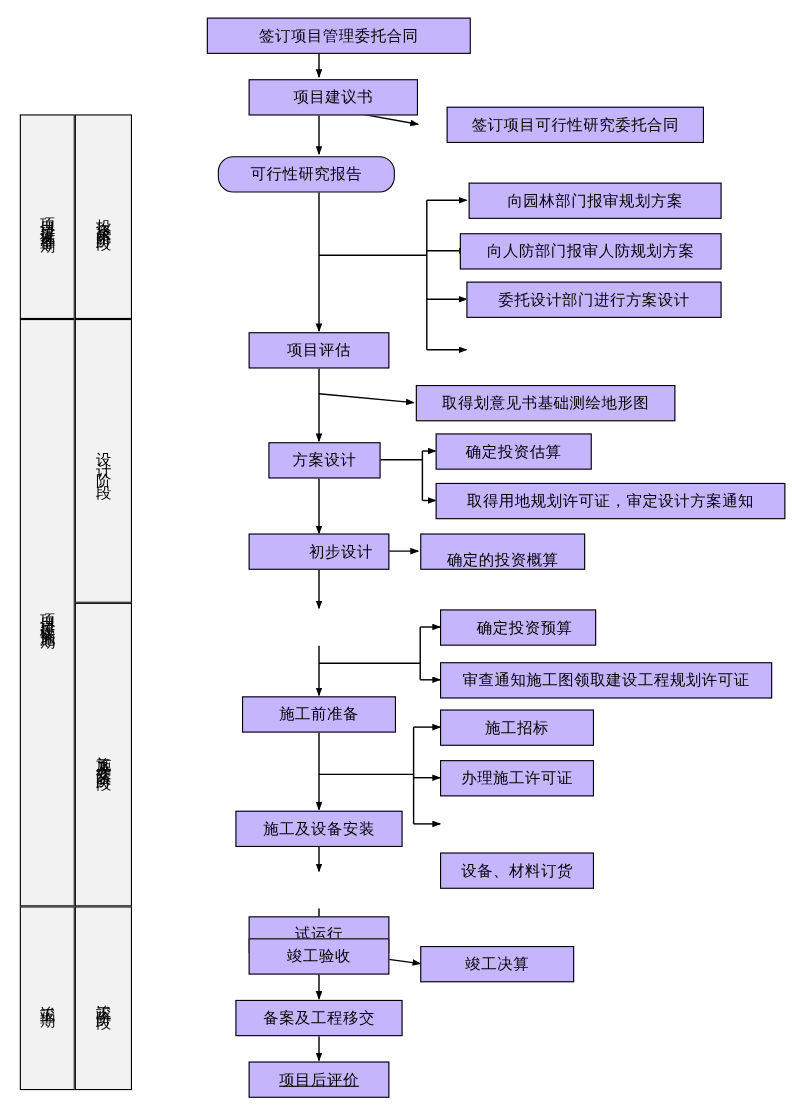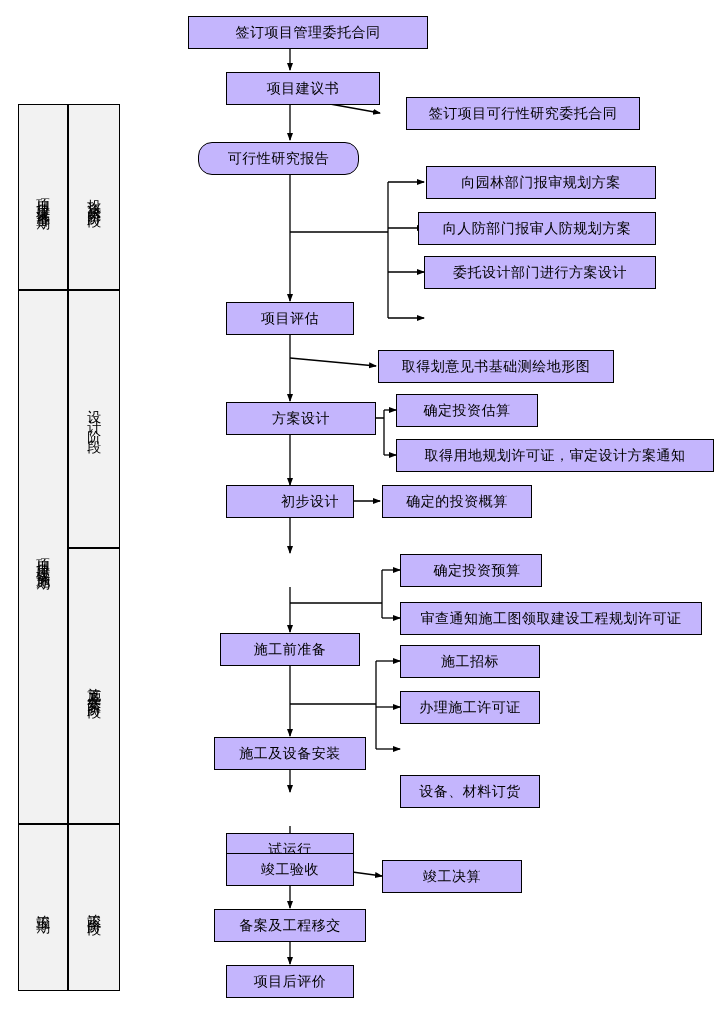--- a/index.html
+++ b/index.html
@@ -132,42 +132,42 @@
   </div>
   <div class="node" style="left:226px;top:72px;width:154px;height:33px;">
     <span>项目建议书</span>
   </div>
   <div class="node" style="left:198px;top:142px;width:161px;height:33px;border-radius:14px;">
     <span>可行性研究报告</span>
   </div>
   <div class="node" style="left:226px;top:302px;width:128px;height:33px;">
     <span>项目评估</span>
   </div>
-  <div class="node" style="left:226px;top:402px;width:150px;height:33px;">
+  <div class="node" style="left:244px;top:402px;width:102px;height:33px;">
     <span>方案设计</span>
   </div>
   <div class="node" style="left:226px;top:485px;width:128px;height:33px;padding-left:40px;">
     <span>初步设计</span>
   </div>
   <div class="node" style="left:220px;top:633px;width:140px;height:33px;">
     <span>施工前准备</span>
   </div>
   <div class="node" style="left:214px;top:737px;width:152px;height:33px;">
     <span>施工及设备安装</span>
   </div>
   <div class="node" style="left:226px;top:793px;width:128px;height:33px;margin-top:40px;">
     <span>试运行</span>
   </div>
   <div class="node" style="left:226px;top:853px;width:128px;height:33px;">
     <span>竣工验收</span>
   </div>
   <div class="node" style="left:214px;top:909px;width:152px;height:33px;">
     <span>备案及工程移交</span>
   </div>
-  <div class="node" style="left:226px;top:965px;width:128px;height:33px;">
+  <div class="node" style="left:226px;top:965px;width:128px;height:33px;text-decoration:underline;">
     <span>项目后评价</span>
   </div>
 
   <div class="node" style="left:382px;top:97px;width:234px;height:33px;margin-left:24px;">
     <span>签订项目可行性研究委托合同</span>
   </div>
   <div class="node" style="left:426px;top:166px;width:230px;height:33px;">
     <span>向园林部门报审规划方案</span>
   </div>
   <div class="node" style="left:418px;top:212px;width:238px;height:33px;">
@@ -178,21 +178,21 @@
   </div>
   <div class="node" style="left:378px;top:350px;width:236px;height:33px;">
     <span>取得划意见书基础测绘地形图</span>
   </div>
   <div class="node" style="left:396px;top:394px;width:142px;height:33px;">
     <span>确定投资估算</span>
   </div>
   <div class="node" style="left:396px;top:439px;width:318px;height:33px;">
     <span>取得用地规划许可证，审定设计方案通知</span>
   </div>
-  <div class="node" style="left:382px;top:485px;width:150px;height:33px;">
+  <div class="node" style="left:382px;top:485px;width:150px;height:33px;align-items:flex-end;">
     <span>确定的投资概算</span>
   </div>
   <div class="node" style="left:400px;top:554px;width:142px;height:33px;padding-left:12px;">
     <span>确定投资预算</span>
   </div>
   <div class="node" style="left:400px;top:602px;width:302px;height:33px;">
     <span>审查通知施工图领取建设工程规划许可证</span>
   </div>
   <div class="node" style="left:400px;top:645px;width:140px;height:33px;">
     <span>施工招标</span>

